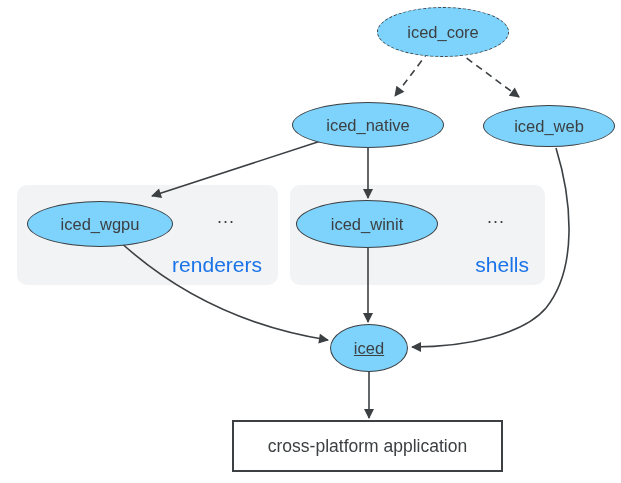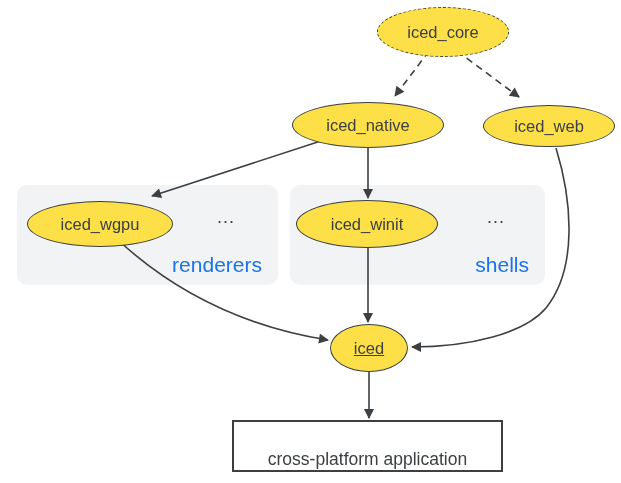--- a/index.html
+++ b/index.html
@@ -42,42 +42,42 @@
     left: 0; top: 0;
     width: 621px; height: 483px;
     z-index: 1;
     pointer-events: none;
   }
   .node {
     position: absolute;
     display: flex;
     align-items: center;
     justify-content: center;
-    background: #fde047;
+    background: #7dd3fc;
     border: 1.5px solid #3c4043;
     border-radius: 50%;
     font-size: 16.5px;
     color: #3c4043;
     z-index: 2;
     white-space: nowrap;
     text-align: right;
   }
   .node-dashed { border-style: dashed; }
   .node-iced_core   { left: 377px; top: 7px;   width: 132px; height: 50px; }
   .node-iced_native { left: 292px; top: 102px; width: 152px; height: 46px; }
   .node-iced_web    { left: 483px; top: 105px; width: 132px; height: 42px; }
   .node-iced_wgpu   { left: 27px;  top: 201px; width: 146px; height: 46px; }
   .node-iced_winit  { left: 296px; top: 200px; width: 142px; height: 48px; }
   .node-iced        { left: 330px; top: 324px; width: 78px;  height: 48px; text-decoration: underline; }
   .node-rect {
     position: absolute;
     left: 232px; top: 420px;
     width: 271px; height: 52px;
     display: flex;
-    align-items: flex-end;
+    align-items: center;
     justify-content: center;
     background: #ffffff;
     border: 2px solid #3c4043;
     font-size: 17.5px;
     color: #3c4043;
     z-index: 2;
     white-space: nowrap;
   }
 </style>
 </head>

